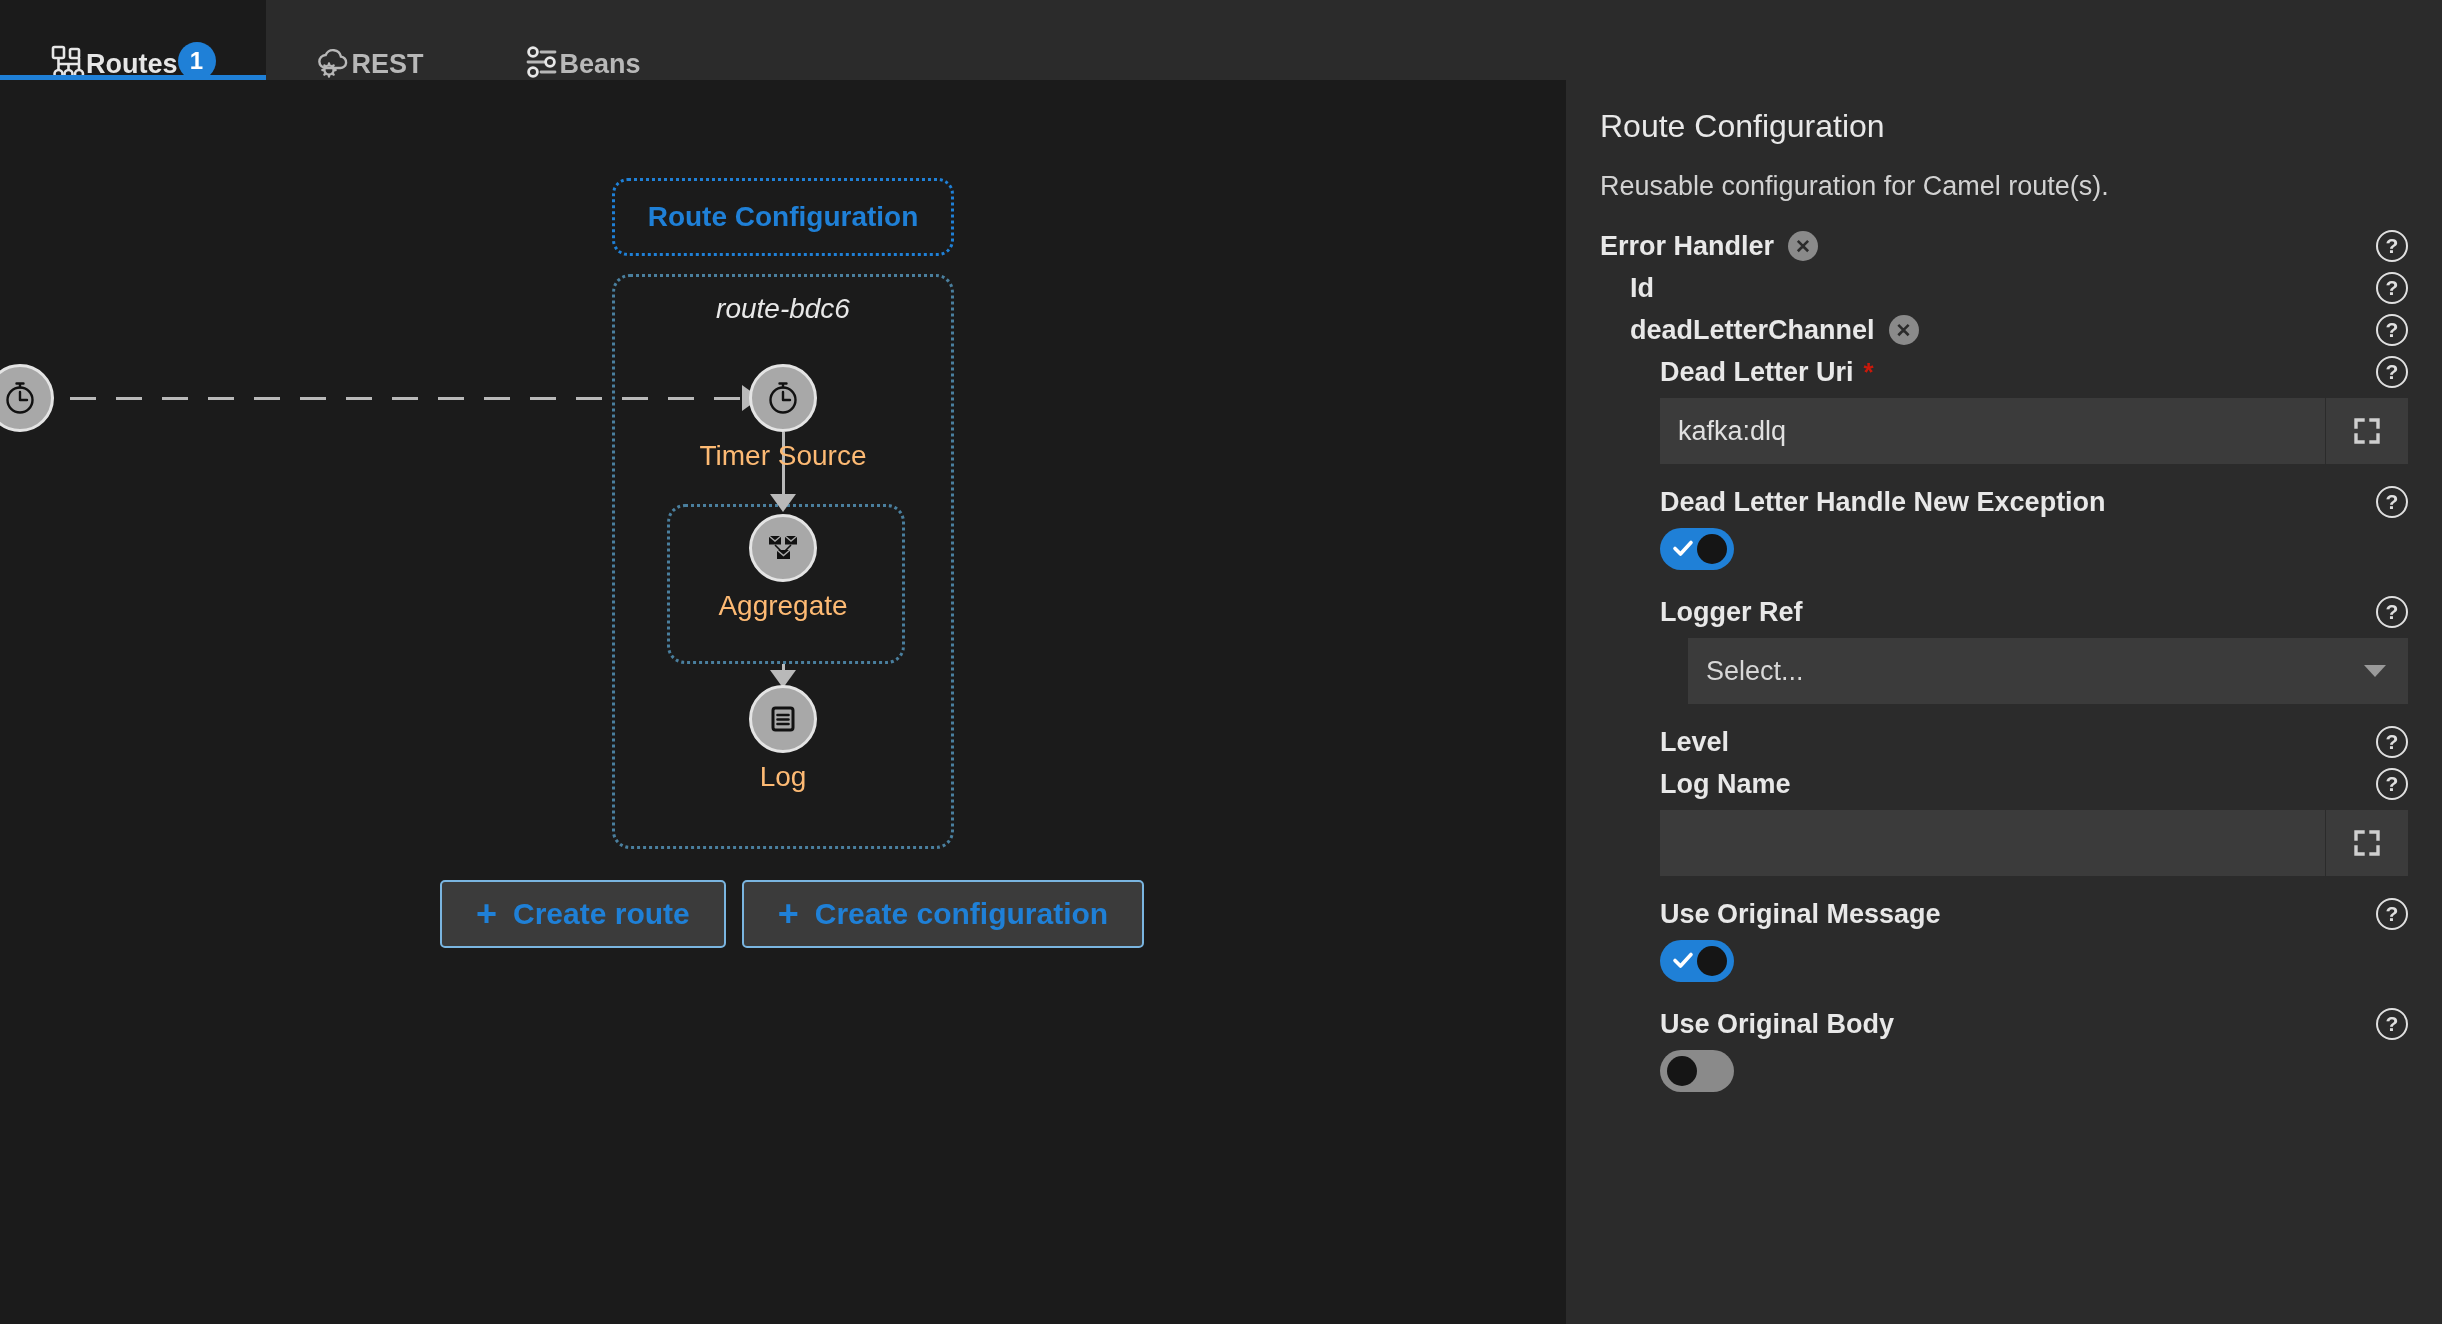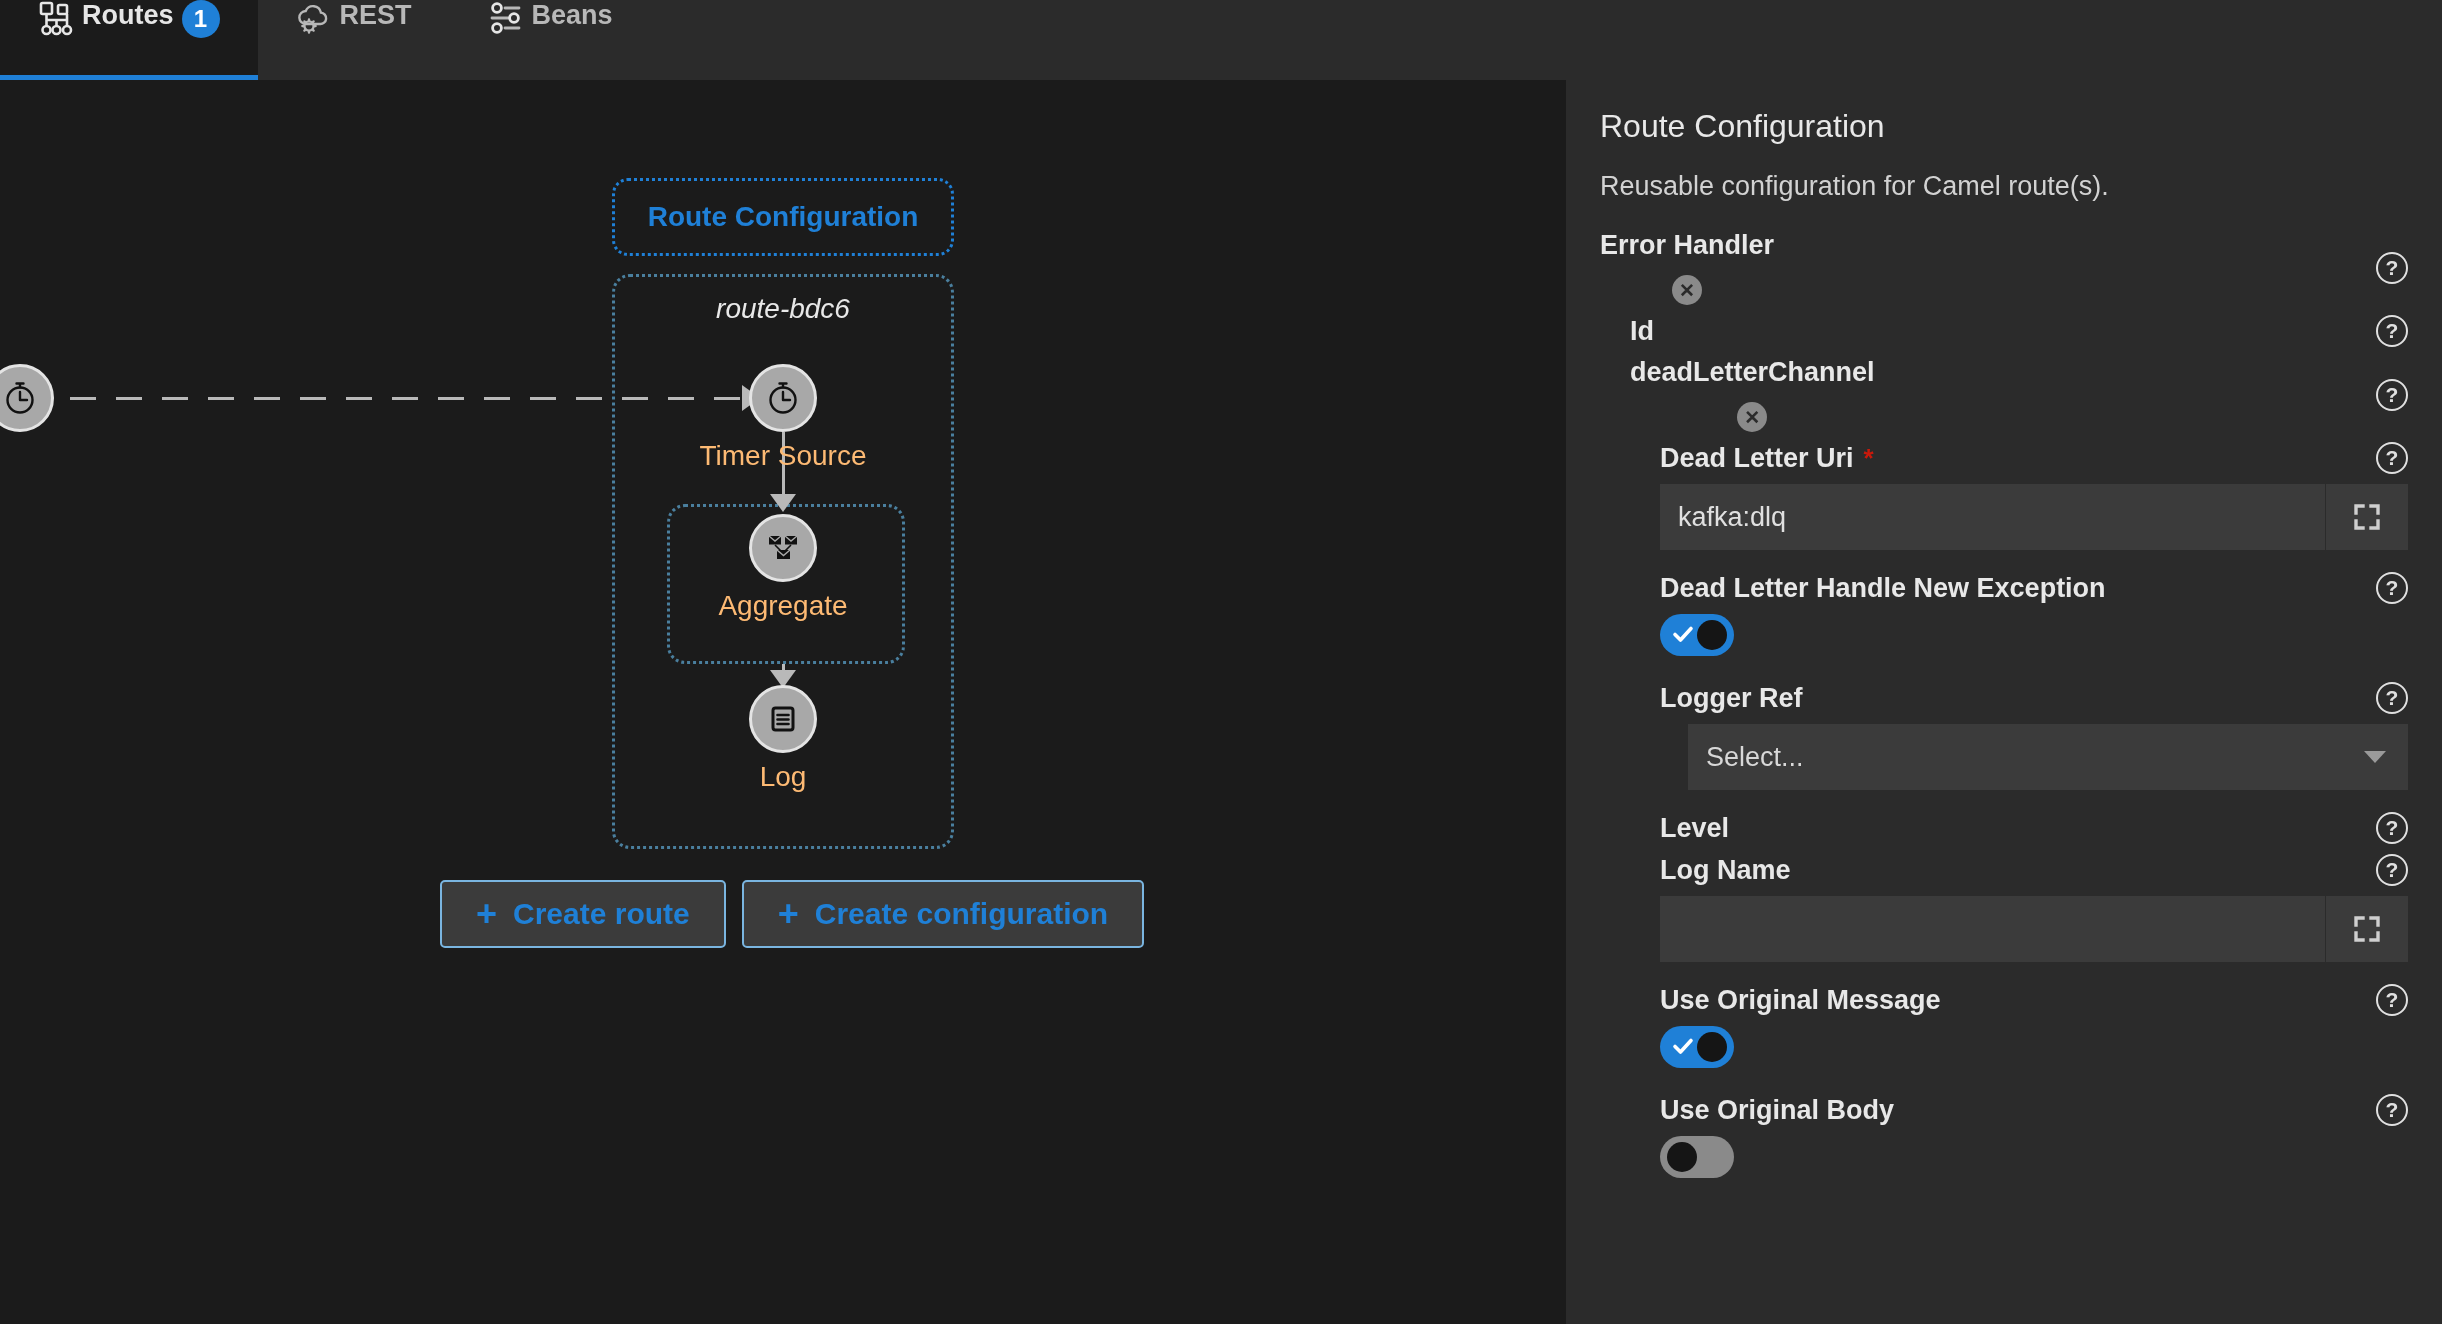--- a/index.html
+++ b/index.html
@@ -8,22 +8,22 @@
     background:#1b1b1b;
     font-family:"Liberation Sans", sans-serif;
     color:#d2d2d2;
     overflow:hidden;
   }
   .app{position:relative;width:2442px;height:1324px;display:flex;flex-direction:column;}
 
   
   .tabbar{height:80px;background:#2b2b2b;display:flex;align-items:stretch;flex:0 0 80px;}
   .tab{
-    display:flex;align-items:flex-start;gap:8px;
-    padding:0 38px;cursor:pointer;position:relative;
+    display:flex;align-items:flex-end;gap:0;
+    padding:0 50px;cursor:pointer;position:relative;
     color:#b8b8b8;font-size:27px;font-weight:bold;
   }
   .tab.active{background:#1b1b1b;color:#e6e6e6;}
   .tab.active::after{
     content:"";position:absolute;left:0;right:0;bottom:0;height:5px;background:#1f80d7;
   }
   .tab-icon{width:36px;height:36px;display:block;flex:0 0 36px;}
   .badge{
     background:#1f80d7;color:#fff;border-radius:999px;
     min-width:38px;height:38px;display:flex;align-items:center;justify-content:center;
@@ -103,21 +103,21 @@
   .plus{font-size:36px;font-weight:bold;line-height:1;}
 
   
   .p-title{font-size:32px;color:#e8e8e8;margin:0 0 26px 0;}
   .p-sub{font-size:27px;color:#d2d2d2;margin:0 0 28px 0;}
 
   .grp-head{
     display:flex;align-items:center;justify-content:space-between;
     font-size:27px;font-weight:bold;color:#e8e8e8;margin:0 0 10px 0;
   }
-  .grp-head .left{display:flex;align-items:center;gap:14px;flex-direction:column;}
+  .grp-head .left{display:flex;align-items:center;gap:14px;}
   .indent1{padding-left:30px;}
   .indent2{padding-left:60px;}
 
   .x-icon{
     width:30px;height:30px;border-radius:50%;background:#8a8a8a;color:#2b2b2b;
     display:inline-flex;align-items:center;justify-content:center;
     font-size:19px;font-weight:bold;cursor:pointer;flex:0 0 30px;
   }
   .help-icon{
     width:32px;height:32px;border-radius:50%;border:2.5px solid #e0e0e0;color:#e0e0e0;

